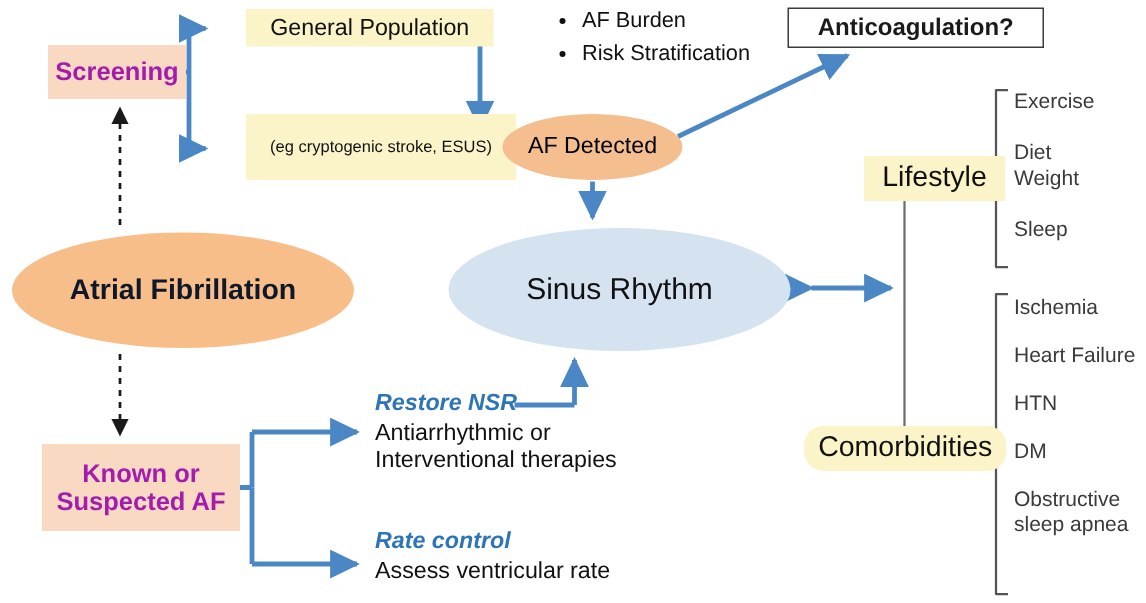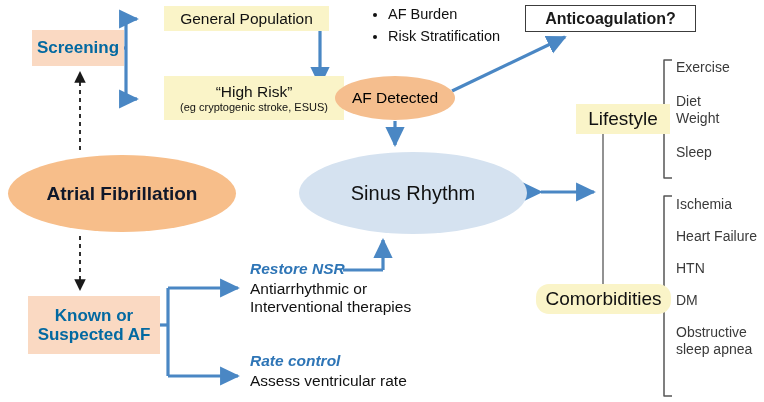--- a/index.html
+++ b/index.html
@@ -8,21 +8,21 @@
     font-family:"Liberation Sans","DejaVu Sans",sans-serif;
     color:#1a1a1a;
   }
   #canvas{position:absolute;inset:0;width:764px;height:402px;}
   svg.layer{position:absolute;left:0;top:0;width:764px;height:402px;pointer-events:none;}
 
   .node{position:absolute;box-sizing:border-box;display:flex;flex-direction:column;
         align-items:center;justify-content:center;text-align:left;line-height:1.12;margin-left:20px;}
 
   
-  .peach{background:#FAD9C2;color:#0369a1;font-weight:bold;}
+  .peach{background:#FAD9C2;color:#a21caf;font-weight:bold;}
   #screening{left:12px;top:30px;width:92px;height:36px;font-size:17px;}
   #knownaf{left:8px;top:296px;width:132px;height:58px;font-size:17px;}
 
   
   .yellow{background:#FAF4C8;color:#111;}
   #genpop{left:144px;top:6px;width:165px;height:25px;font-size:15.5px;}
   #highrisk{left:144px;top:76px;width:180px;height:44px;font-size:15.5px;}
   #highrisk .sub{font-size:11px;margin-top:1px;color:#111;}
   #lifestyle{left:556px;top:104px;width:94px;height:30px;font-size:19px;}
   #comorbid{left:516px;top:284px;width:135px;height:30px;font-size:19px;border-radius:13px;}
@@ -121,21 +121,20 @@
 
       <path d="M672,196 L664,196 L664,292 L658,299 L664,306 L664,396 L672,396"></path>
     </g>
   </svg>
 
   <div class="node peach" id="screening">Screening</div>
 
   <div class="node yellow" id="genpop">General Population</div>
 
   <div class="node yellow" id="highrisk">
-    <span>“High Risk”</span>
     <span class="sub">(eg cryptogenic stroke, ESUS)</span>
   </div>
 
   <div id="bullets">
     <ul>
       <li>AF Burden</li>
       <li>Risk Stratification</li>
     </ul>
   </div>
 

